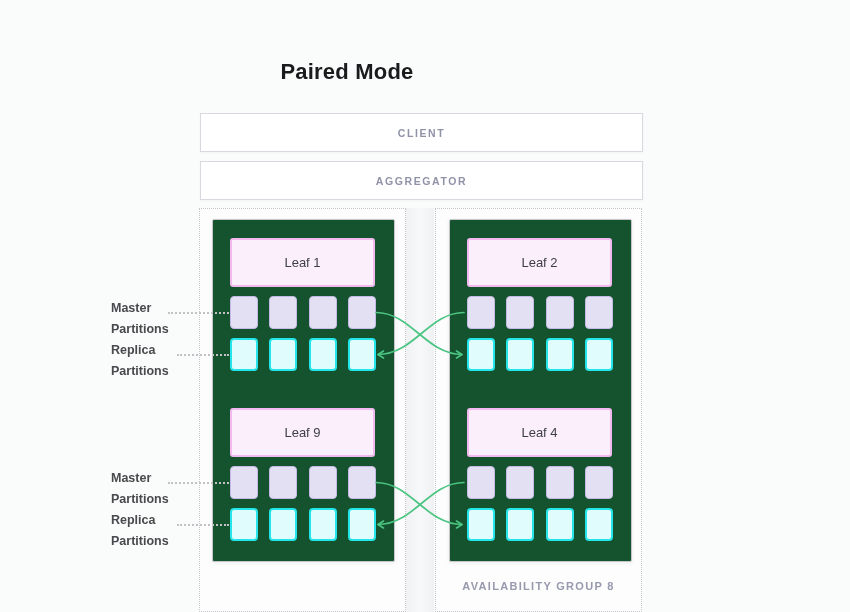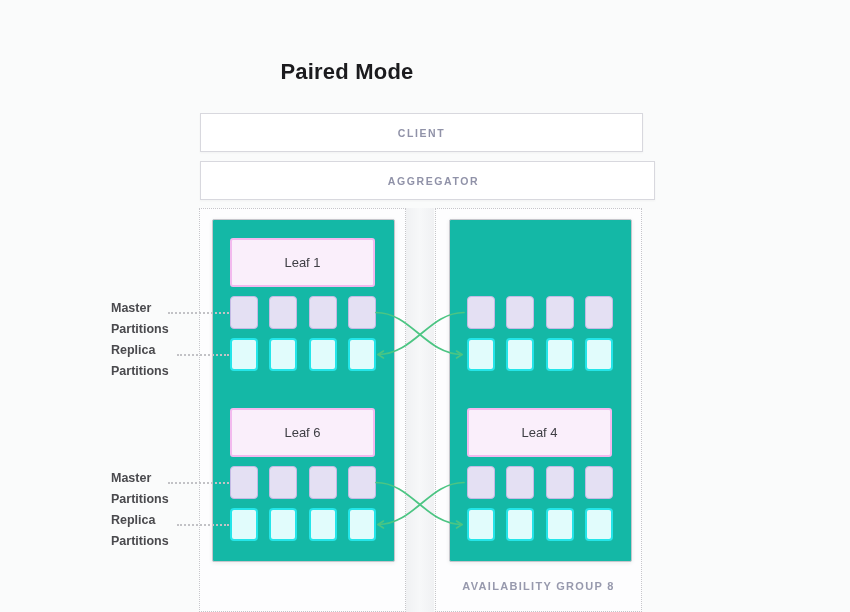--- a/index.html
+++ b/index.html
@@ -19,31 +19,31 @@
   .title{position:absolute;top:35px;left:0;width:100%;text-align:center;
          font-size:22px;font-weight:bold;color:var(--title-color);letter-spacing:.2px;}
 
   .tier-box{position:absolute;left:200px;width:441px;height:37px;background:#fff;
             border:1px solid var(--box-border);border-radius:0;
             display:flex;align-items:center;justify-content:center;
             box-shadow:0 1px 2px rgba(0,0,0,.04);}
   .tier-box .tier-label{font-size:10.5px;font-weight:bold;letter-spacing:1.6px;
             color:var(--muted-label);}
   #client-box{top:89px;}
-  #aggregator-box{top:137px;padding-left:12px;}
+  #aggregator-box{top:137px;}
 
   .gap-strip{position:absolute;left:406px;top:184px;width:28px;height:404px;
              background:linear-gradient(90deg,#f0f1f3,#f7f8f9 50%,#f0f1f3);}
 
   .avail-group{position:absolute;top:184px;width:207px;height:404px;
                border:1px dotted var(--dotted);background:#fdfdfe;box-sizing:border-box;}
   #group-1{left:199px;}
   #group-2{left:435px;}
 
-  .leaf-host{position:absolute;left:12px;top:10px;width:181px;height:341px;background:#14b8a6;
+  .leaf-host{position:absolute;left:12px;top:10px;width:181px;height:341px;background:#14532d;
              border:1px solid var(--inner-border);border-radius:2px;
              box-shadow:0 1px 4px rgba(0,0,0,.07);}
   #group-2 .leaf-host{left:13px;}
 
   .leaf-box{position:absolute;left:17px;width:145px;height:49px;
             background:var(--leaf-fill);border:2px solid var(--leaf-border);
             border-radius:3px;box-sizing:border-box;
             display:flex;align-items:center;justify-content:center;}
   .leaf-box .leaf-label{font-size:13px;color:#3e3e44;}
   .leaf-top{top:18px;}
@@ -110,39 +110,42 @@
           <div class="square master"></div>
         </div>
       <div class="squares-row row-replica-top">
           <div class="square replica"></div>
           <div class="square replica"></div>
           <div class="square replica"></div>
           <div class="square replica"></div>
         </div>
 
       <div class="leaf-box leaf-bottom">
-        <span class="leaf-label">Leaf 6</span>
+        <span class="leaf-label">Leaf 9</span>
       </div>
       <div class="squares-row row-master-bottom">
           <div class="square master"></div>
           <div class="square master"></div>
           <div class="square master"></div>
           <div class="square master"></div>
         </div>
       <div class="squares-row row-replica-bottom">
           <div class="square replica"></div>
           <div class="square replica"></div>
           <div class="square replica"></div>
           <div class="square replica"></div>
         </div>
     </div>
   </div>
 
   <div class="avail-group" id="group-2">
     <div class="leaf-host">
+      <div class="leaf-box leaf-top">
+        <span class="leaf-label">Leaf 2</span>
+      </div>
       <div class="squares-row row-master-top">
           <div class="square master"></div>
           <div class="square master"></div>
           <div class="square master"></div>
           <div class="square master"></div>
         </div>
       <div class="squares-row row-replica-top">
           <div class="square replica"></div>
           <div class="square replica"></div>
           <div class="square replica"></div>

